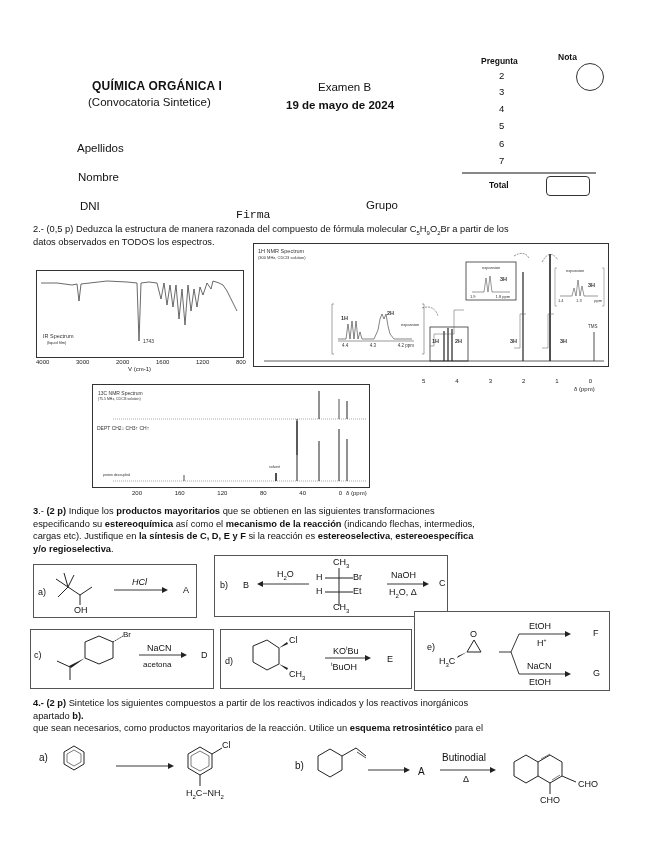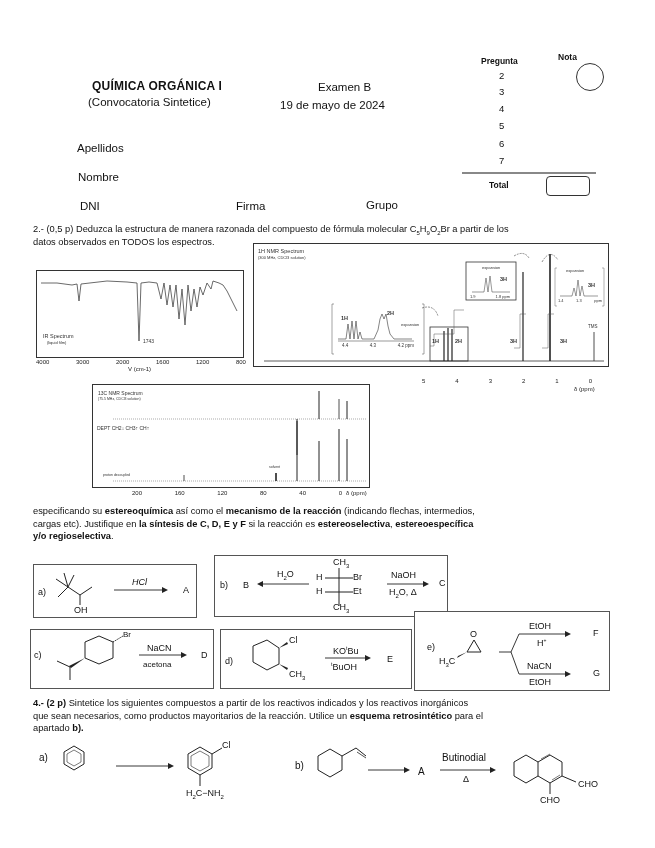--- a/index.html
+++ b/index.html
@@ -1,21 +1,21 @@
 <!DOCTYPE html>
 <html><head>
 <meta charset="utf-8">
 <style>
   html,body{margin:0;padding:0;background:#fff;}
   body{width:655px;height:848px;position:relative;overflow:hidden;font-family:"Liberation Sans",sans-serif;color:#111;}
   .abs{position:absolute;}
   .hdr-title{left:92px;top:79px;font-weight:bold;font-size:12px;letter-spacing:0.2px;}
   .hdr-sub{left:88px;top:96px;font-size:11.5px;}
   .hdr-exam{left:318px;top:81px;font-size:11.5px;}
-  .hdr-date{left:280px;top:99px;font-size:11.5px;}
+  .hdr-date{left:286px;top:99px;font-size:11.5px;font-weight:bold;}
   .lbl{font-size:11.5px;}
   .grade-head{font-size:8.5px;font-weight:bold;}
   .grade-num{font-size:9.5px;left:499px;}
   .circle{left:576px;top:63px;width:26px;height:26px;border:1px solid #333;border-radius:50%;}
   .total-line{left:462px;top:172px;width:134px;height:2px;background:#888;}
   .total-box{left:546px;top:176px;width:42px;height:18px;border:1px solid #333;border-radius:4px;}
   .ptext{font-size:9.3px;line-height:12.5px;}
   .ptext b{font-weight:bold;}
   .box{border:1.4px solid #555;background:#fff;}
   .spec{border:1px solid #333;background:#fff;}
@@ -28,21 +28,21 @@
 <body>
 
 <div class="abs hdr-title">QUÍMICA ORGÁNICA I</div>
 <div class="abs hdr-sub">(Convocatoria Sintetice)</div>
 <div class="abs hdr-exam">Examen B</div>
 <div class="abs hdr-date">19 de mayo de 2024</div>
 
 <div class="abs lbl" style="left:77px;top:142px;">Apellidos</div>
 <div class="abs lbl" style="left:78px;top:171px;">Nombre</div>
 <div class="abs lbl" style="left:80px;top:200px;">DNI</div>
-<div class="abs lbl" style="left:236px;top:200px;">Firma</div>
+<div class="abs lbl" style="left:236px;top:208px;font-family:Liberation Mono, monospace;">Firma</div>
 <div class="abs lbl" style="left:366px;top:199px;">Grupo</div>
 
 <div class="abs grade-head" style="left:481px;top:56px;">Pregunta</div>
 <div class="abs grade-head" style="left:558px;top:52px;">Nota</div>
 <div class="abs circle"></div>
 <div class="abs grade-num" style="top:70px;">2</div>
 <div class="abs grade-num" style="top:86px;">3</div>
 <div class="abs grade-num" style="top:103px;">4</div>
 <div class="abs grade-num" style="top:120px;">5</div>
 <div class="abs grade-num" style="top:138px;">6</div>
@@ -172,20 +172,21 @@
   <span>200</span>
     <span>160</span>
     <span>120</span>
     <span>80</span>
     <span>40</span>
     <span>0</span>
 </div>
 <div class="abs ax" style="left:346px;top:490px;">δ (ppm)</div>
 
 <div class="abs ptext" style="left:33px;top:505px;width:610px;">
+  <div><b>3</b>.- <b>(2 p)</b><span> Indique los </span><b>productos mayoritarios</b><span> que se obtienen en las siguientes transformaciones</span></div>
   <div><span>especificando su </span><b>estereoquímica</b><span> así como el </span><b>mecanismo de la reacción</b><span> (indicando flechas, intermedios,</span></div>
   <div><span>cargas etc). Justifique en </span><b>la síntesis de C, D, E y F</b><span> si la reacción es </span><b>estereoselectiva</b><span>, </span><b>estereoespecífica</b></div>
   <div><b>y/o regioselectiva</b><span>.</span></div>
 </div>
 
 <div class="abs box" style="left:33px;top:564px;width:162px;height:52px;">
   <span class="abs chem" style="left:4px;top:22px;">a)</span>
   <svg width="162" height="52">
     <path d="M22,14 L34,22 L40,10 M34,22 L46,30 L58,22 M34,22 L24,32 M34,22 L30,8 M46,30 L46,40" fill="none" stroke="#222" stroke-width="1"></path>
     <line x1="80" y1="25" x2="128" y2="25" stroke="#222" stroke-width="0.9"></line>
@@ -267,22 +268,22 @@
   <span class="abs chem" style="left:114px;top:9px;">EtOH</span>
   <span class="abs chem" style="left:122px;top:25px;">H<sup style="font-size:5px">+</sup></span>
   <span class="abs chem" style="left:178px;top:16px;">F</span>
   <span class="abs chem" style="left:112px;top:49px;">NaCN</span>
   <span class="abs chem" style="left:114px;top:65px;">EtOH</span>
   <span class="abs chem" style="left:178px;top:56px;">G</span>
 </div>
 
 <div class="abs ptext" style="left:33px;top:697px;width:610px;">
   <div><b>4.-</b> <b>(2 p)</b><span> Sintetice los siguientes compuestos a partir de los reactivos indicados y los reactivos inorgánicos</span></div>
+  <div><span>apartado </span><b>b).</b></div>
   <div><span>que sean necesarios, como productos mayoritarios de la reacción. Utilice un </span><b>esquema retrosintético</b><span> para el</span></div>
-  <div><span>apartado </span><b>b).</b></div>
 </div>
 
 <span class="abs chem" style="left:39px;top:752px;font-size:10px;">a)</span>
 <svg style="left:0;top:0;" width="655" height="848">
 
   <polygon points="64,752 74,746 84,752 84,764 74,770 64,764" fill="none" stroke="#222" stroke-width="1"></polygon>
   <polygon points="67,754 74,750 81,754 81,762 74,766 67,762" fill="none" stroke="#222" stroke-width="0.6"></polygon>
   <line x1="116" y1="766" x2="168" y2="766" stroke="#222" stroke-width="0.9"></line>
   <polygon points="168,763 174,766 168,769" fill="#222"></polygon>
 

